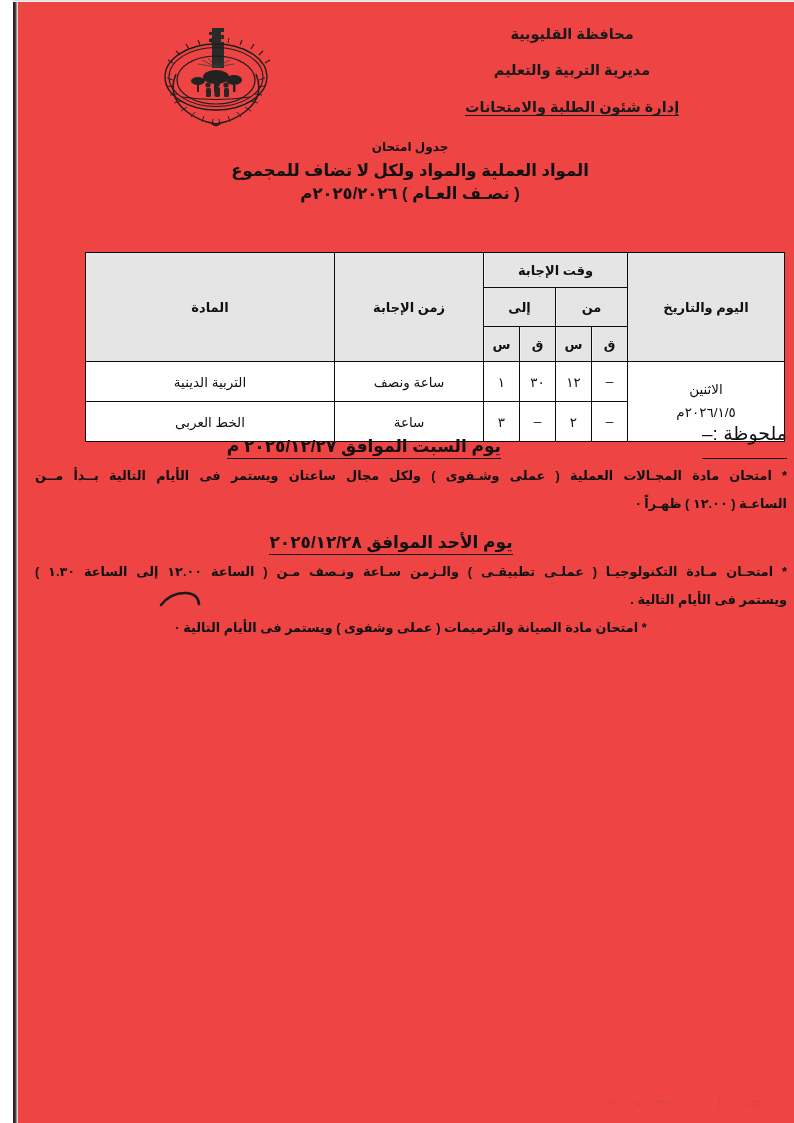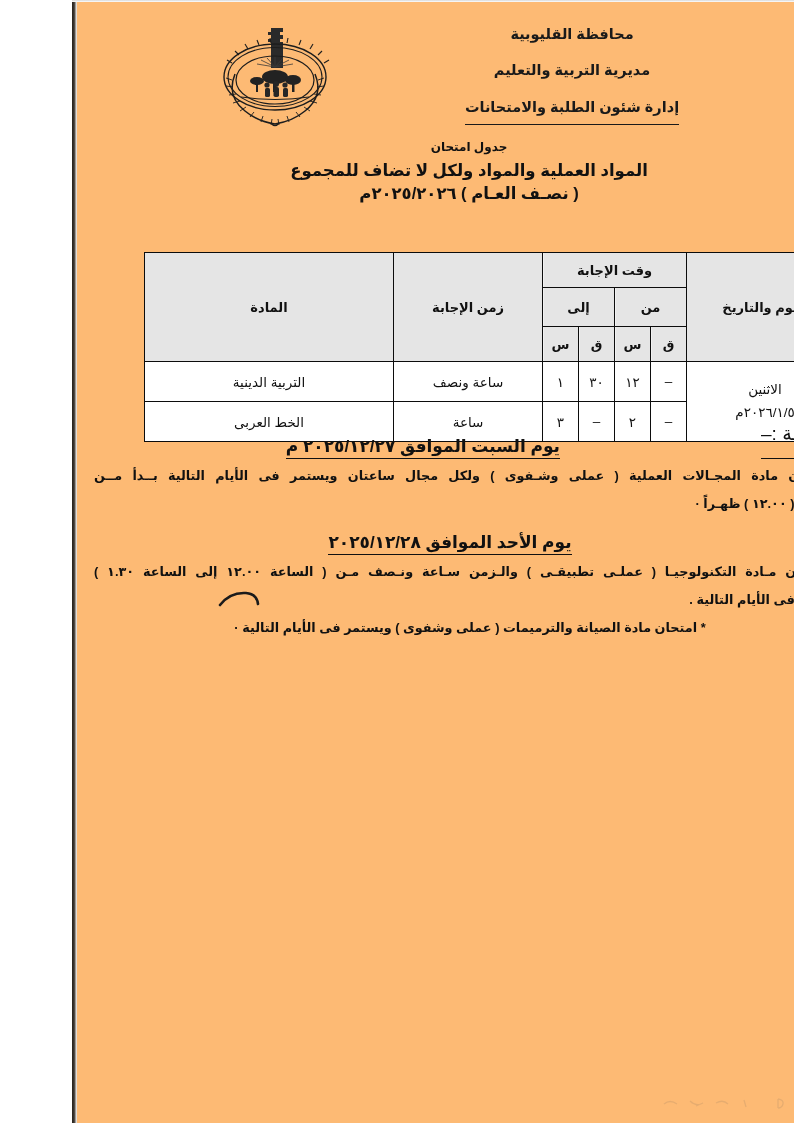--- a/index.html
+++ b/index.html
@@ -8,23 +8,23 @@
     padding: 0;
     background: #ffffff;
   }
   body {
     font-family: "Liberation Sans", "DejaVu Sans", sans-serif;
     color: #111111;
   }
 
   #page {
     position: relative;
-    width: 722px;
+    width: 781px;
     height: 1123px;
-    background: #fdba74;
+    background: #ef4444;
     overflow: hidden;
   }
 
   
   .scan-edge-left {
     position: absolute;
     top: 0;
     left: 0;
     width: 5px;
     height: 1123px;
@@ -52,21 +52,21 @@
   .header-line {
     font-size: 14.5px;
     font-weight: bold;
     letter-spacing: .2px;
     margin-bottom: 20px;
     color: #1a1a1a;
   }
   .header-line.underlined {
     display: inline-block;
     border-bottom: 1.6px solid #1a1a1a;
-    padding-bottom: 9px;
+    padding-bottom: 0;
     margin-bottom: 0;
   }
 
   
   .emblem {
     position: absolute;
     top: 22px;
     left: 133px;
     width: 140px;
     height: 112px;

